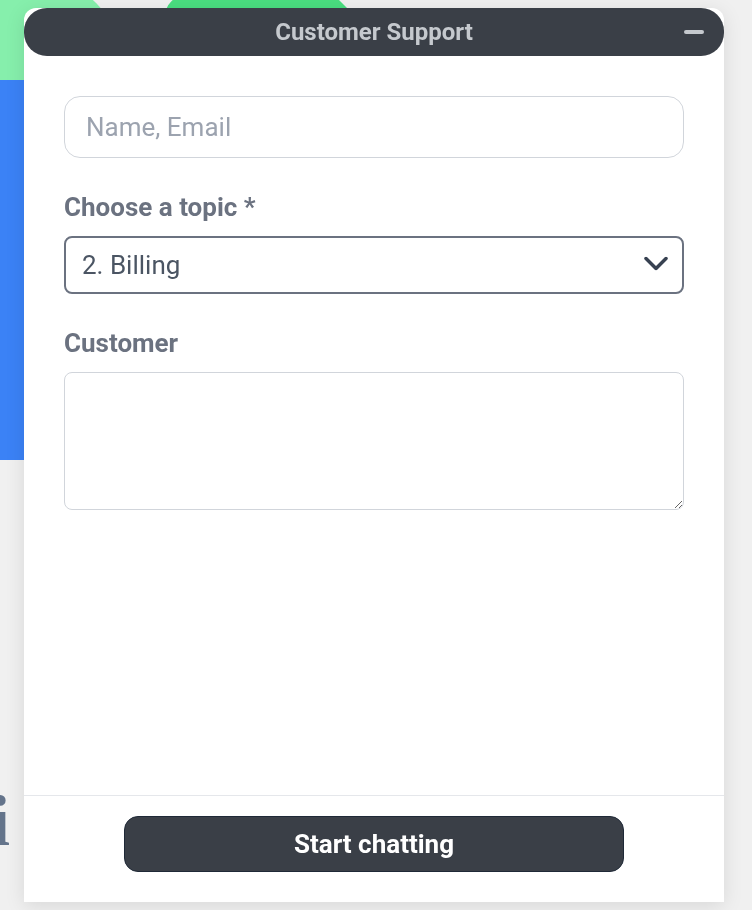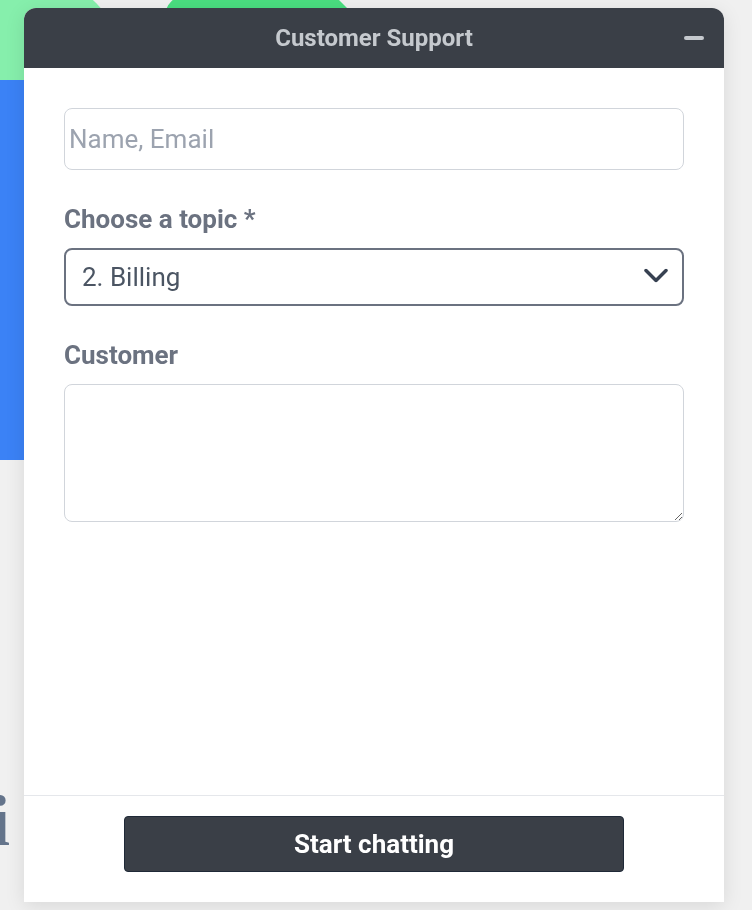--- a/index.html
+++ b/index.html
@@ -69,25 +69,26 @@
       background: #ffffff;
       border-radius: 12px 12px 0 0;
       overflow: hidden;
       box-shadow: 0 4px 20px rgba(0,0,0,0.1);
       display: flex;
       flex-direction: column;
       z-index: 10;
     }
     .header {
       background: #3a3f47;
-      height: 60px;
+      height: 48px;
       display: flex;
       align-items: center;
       justify-content: center;
       position: relative;
+      border-radius: 23px;
     }
     .header-title {
       color: #c5c9ce;
       font-size: 24px;
       font-weight: 700;
     }
     .minimize-btn {
       position: absolute;
       right: 20px;
       top: 50%;
@@ -109,22 +110,22 @@
       display: block;
       font-size: 26px;
       font-weight: 700;
       color: #6b7280;
       margin-bottom: 14px;
     }
     .text-input {
       width: 100%;
       height: 62px;
       border: 1px solid #d1d5db;
-      border-radius: 8px;
-      padding: 0 4px;
+      border-radius: 16px;
+      padding: 0 21px;
       font-size: 26px;
       color: #374151;
       font-family: inherit;
     }
     .text-input::placeholder {
       color: #9ca3af;
     }
     .select-wrapper {
       position: relative;
       width: 100%;
@@ -164,21 +165,21 @@
     }
     .footer {
       border-top: 1px solid #e5e7eb;
       padding: 20px 100px 30px 100px;
     }
     .start-btn {
       width: 100%;
       height: 56px;
       background: #3a3f47;
       border: 1px solid #1f2937;
-      border-radius: 4px;
+      border-radius: 14px;
       color: #ffffff;
       font-size: 26px;
       font-weight: 700;
       cursor: pointer;
       font-family: inherit;
     }
   </style>
 </head>
 <body>
 

